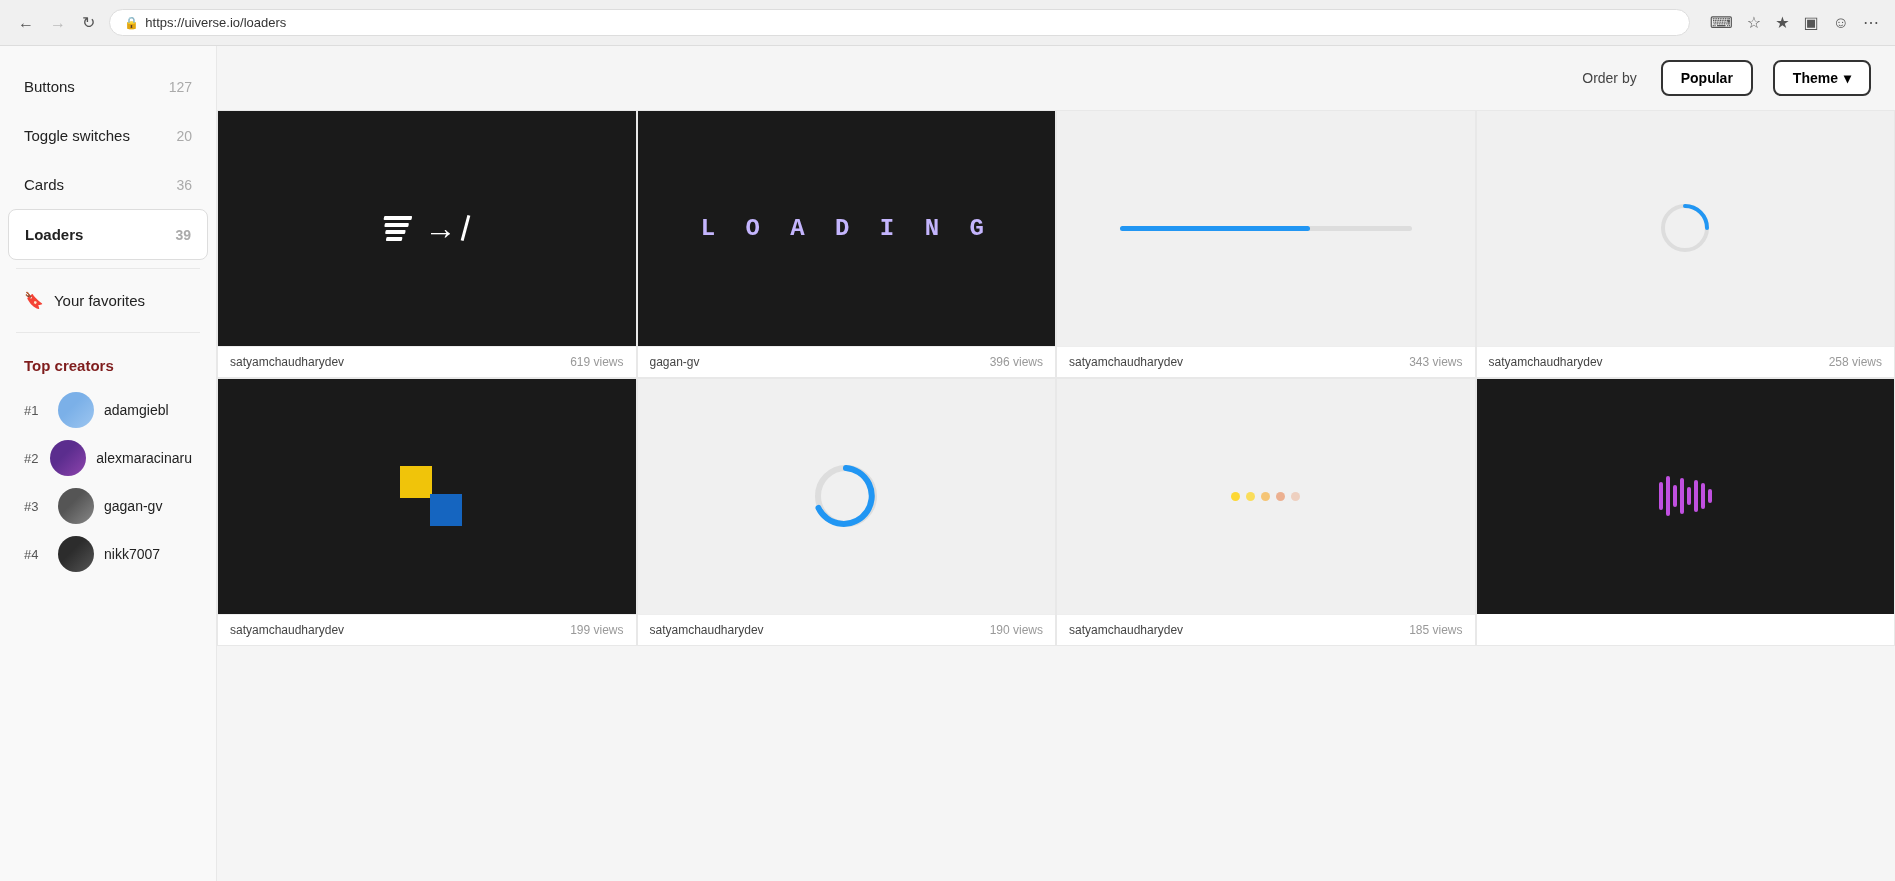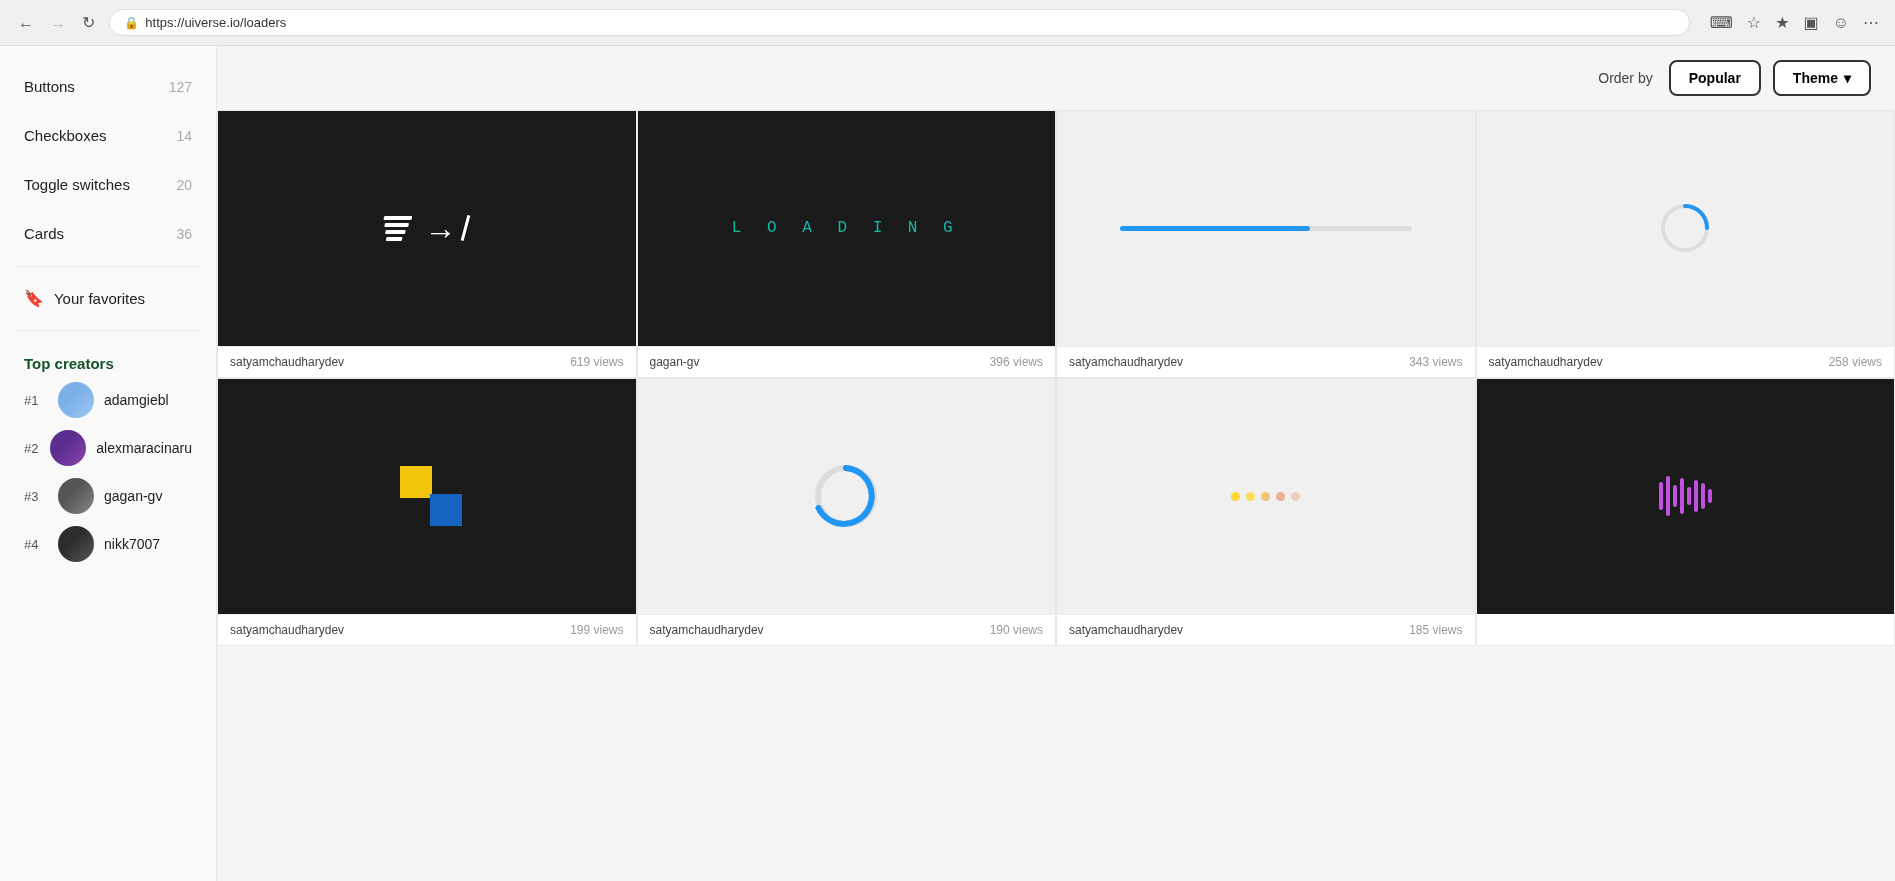--- a/index.html
+++ b/index.html
@@ -71,21 +71,21 @@
       align-items: center;
       gap: 10px;
       padding: 14px 24px;
       cursor: pointer;
       font-size: 15px;
       color: #222;
     }
     .bookmark-icon { font-size: 16px; }
 
     .top-creators { padding: 16px 24px 8px; }
-    .top-creators-title { font-size: 15px; font-weight: 700; color: #14532d; margin-bottom: 4px; }
+    .top-creators-title { font-size: 15px; font-weight: 700; color: #7f1d1d; margin-bottom: 12px; }
     .creator-item {
       display: flex;
       align-items: center;
       gap: 10px;
       padding: 6px 0;
       cursor: pointer;
     }
     .creator-rank { font-size: 13px; color: #555; width: 24px; }
     .creator-avatar {
       width: 36px;
@@ -105,21 +105,21 @@
 
     
     .main-content { flex: 1; overflow-y: auto; padding: 0; }
 
     
     .content-header {
       display: flex;
       justify-content: flex-end;
       align-items: center;
       padding: 14px 24px;
-      gap: 12px;
+      gap: 20px;
       background: #f5f5f5;
     }
     .order-by-label { font-size: 14px; color: #444; margin-right: 4px; }
     .header-btn {
       border: 2px solid #333;
       background: white;
       border-radius: 8px;
       padding: 8px 18px;
       font-size: 14px;
       font-weight: 600;
@@ -160,24 +160,24 @@
       justify-content: space-between;
       font-size: 12px;
       color: #444;
       border-top: 1px solid #eee;
     }
     .card-footer .views { color: #999; }
 
     
     .loading-text {
       font-family: 'Courier New', monospace;
-      font-size: 16px;
+      font-size: 24px;
       letter-spacing: 8px;
-      color: #14b8a6;
-      font-weight: 400;
+      color: #c4b5fd;
+      font-weight: 700;
     }
 
     
     .progress-bar-wrap {
       width: 70%;
       background: #ddd;
       border-radius: 3px;
       height: 5px;
     }
     .progress-bar-fill {
@@ -250,35 +250,35 @@
 
 <div class="app-body">
 
   <div class="sidebar">
 
     <div class="sidebar-item">
       <span>Buttons</span>
       <span class="count">127</span>
     </div>
 
-    <div class="sidebar-item">
-      <span>Checkboxes</span>
-      <span class="count">14</span>
-    </div>
 
     <div class="sidebar-item">
       <span>Toggle switches</span>
       <span class="count">20</span>
     </div>
 
     <div class="sidebar-item">
       <span>Cards</span>
       <span class="count">36</span>
     </div>
 
+    <div class="sidebar-item active">
+      <span>Loaders</span>
+      <span class="count">39</span>
+    </div>
 
     <div class="sidebar-sep"></div>
 
     <div class="favorites-item">
       <span class="bookmark-icon">🔖</span>
       <span>Your favorites</span>
     </div>
 
     <div class="sidebar-sep"></div>
 

